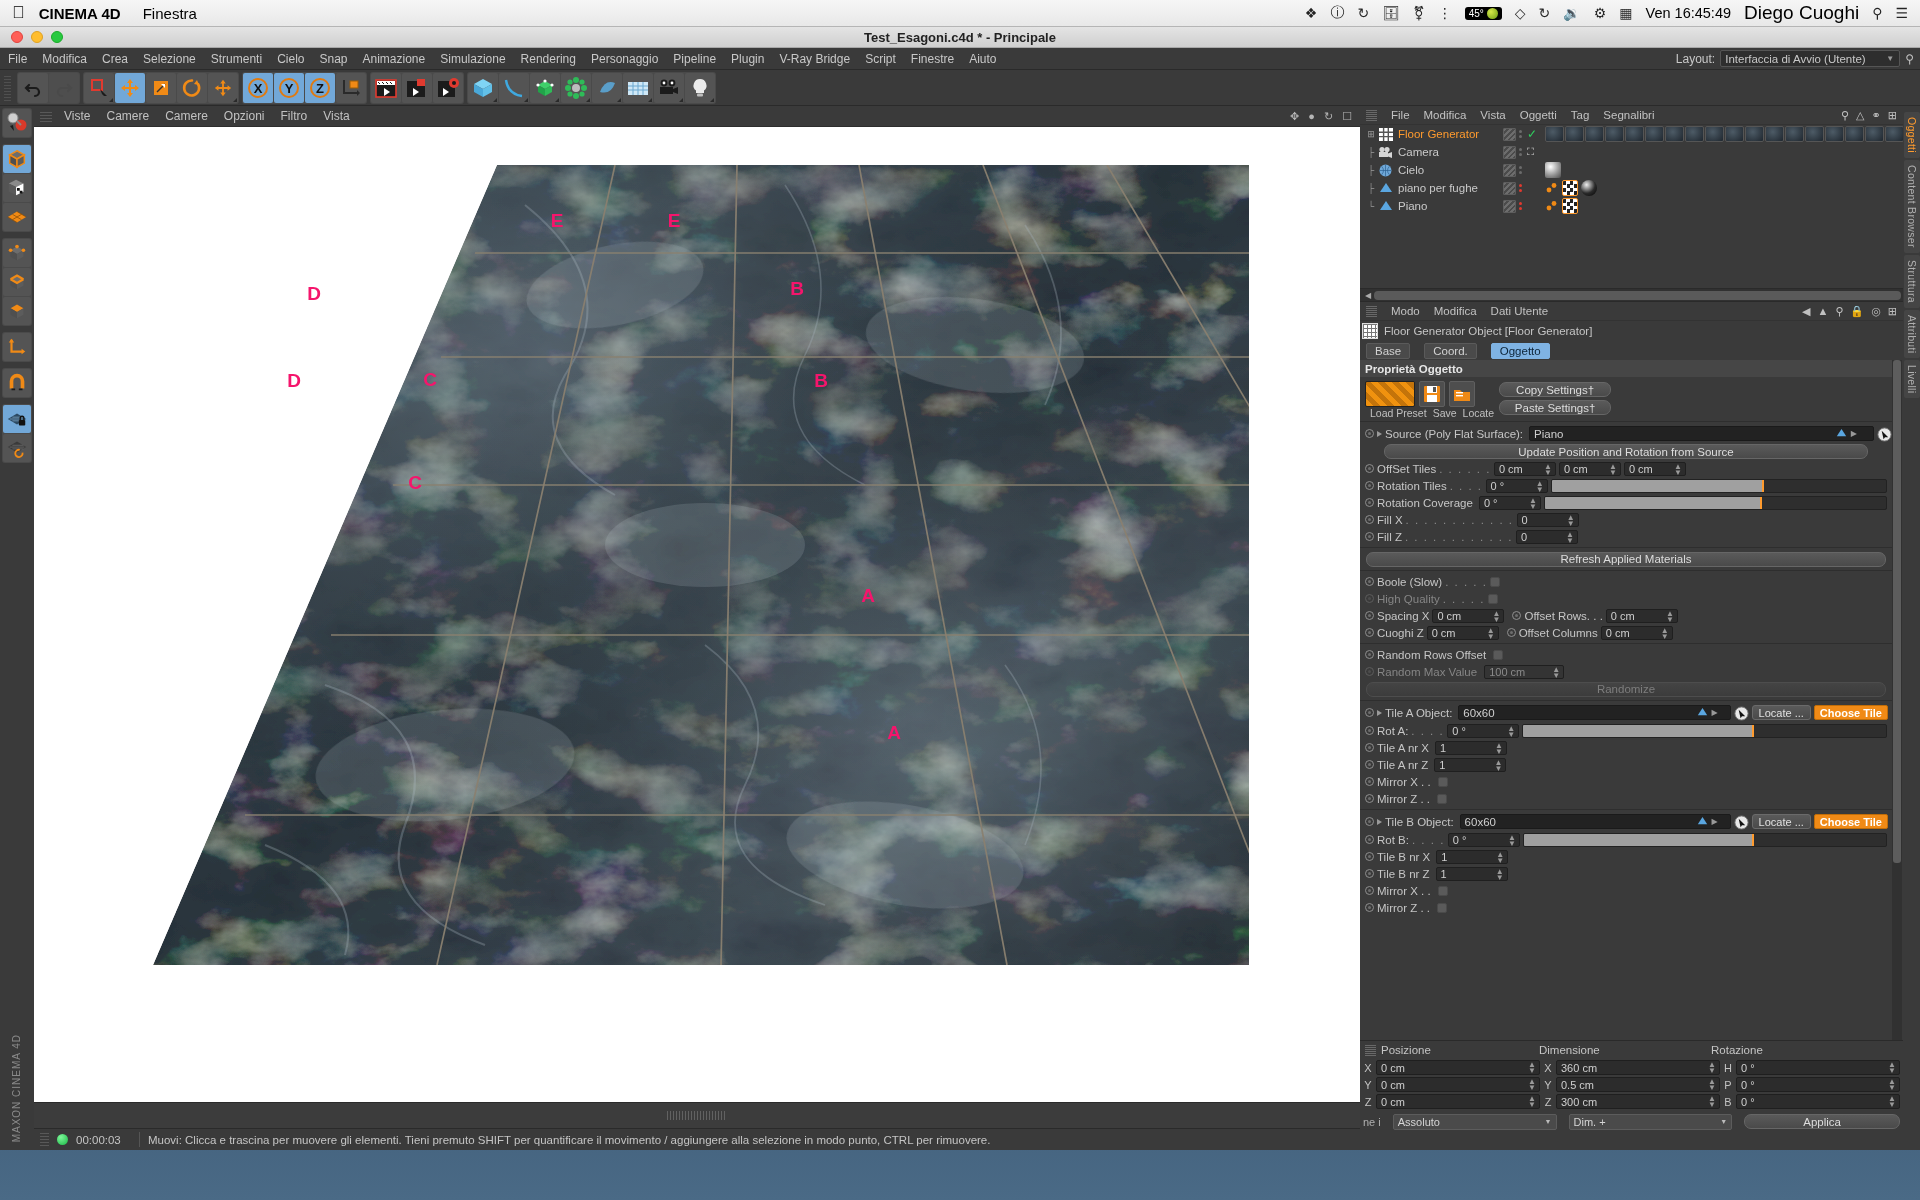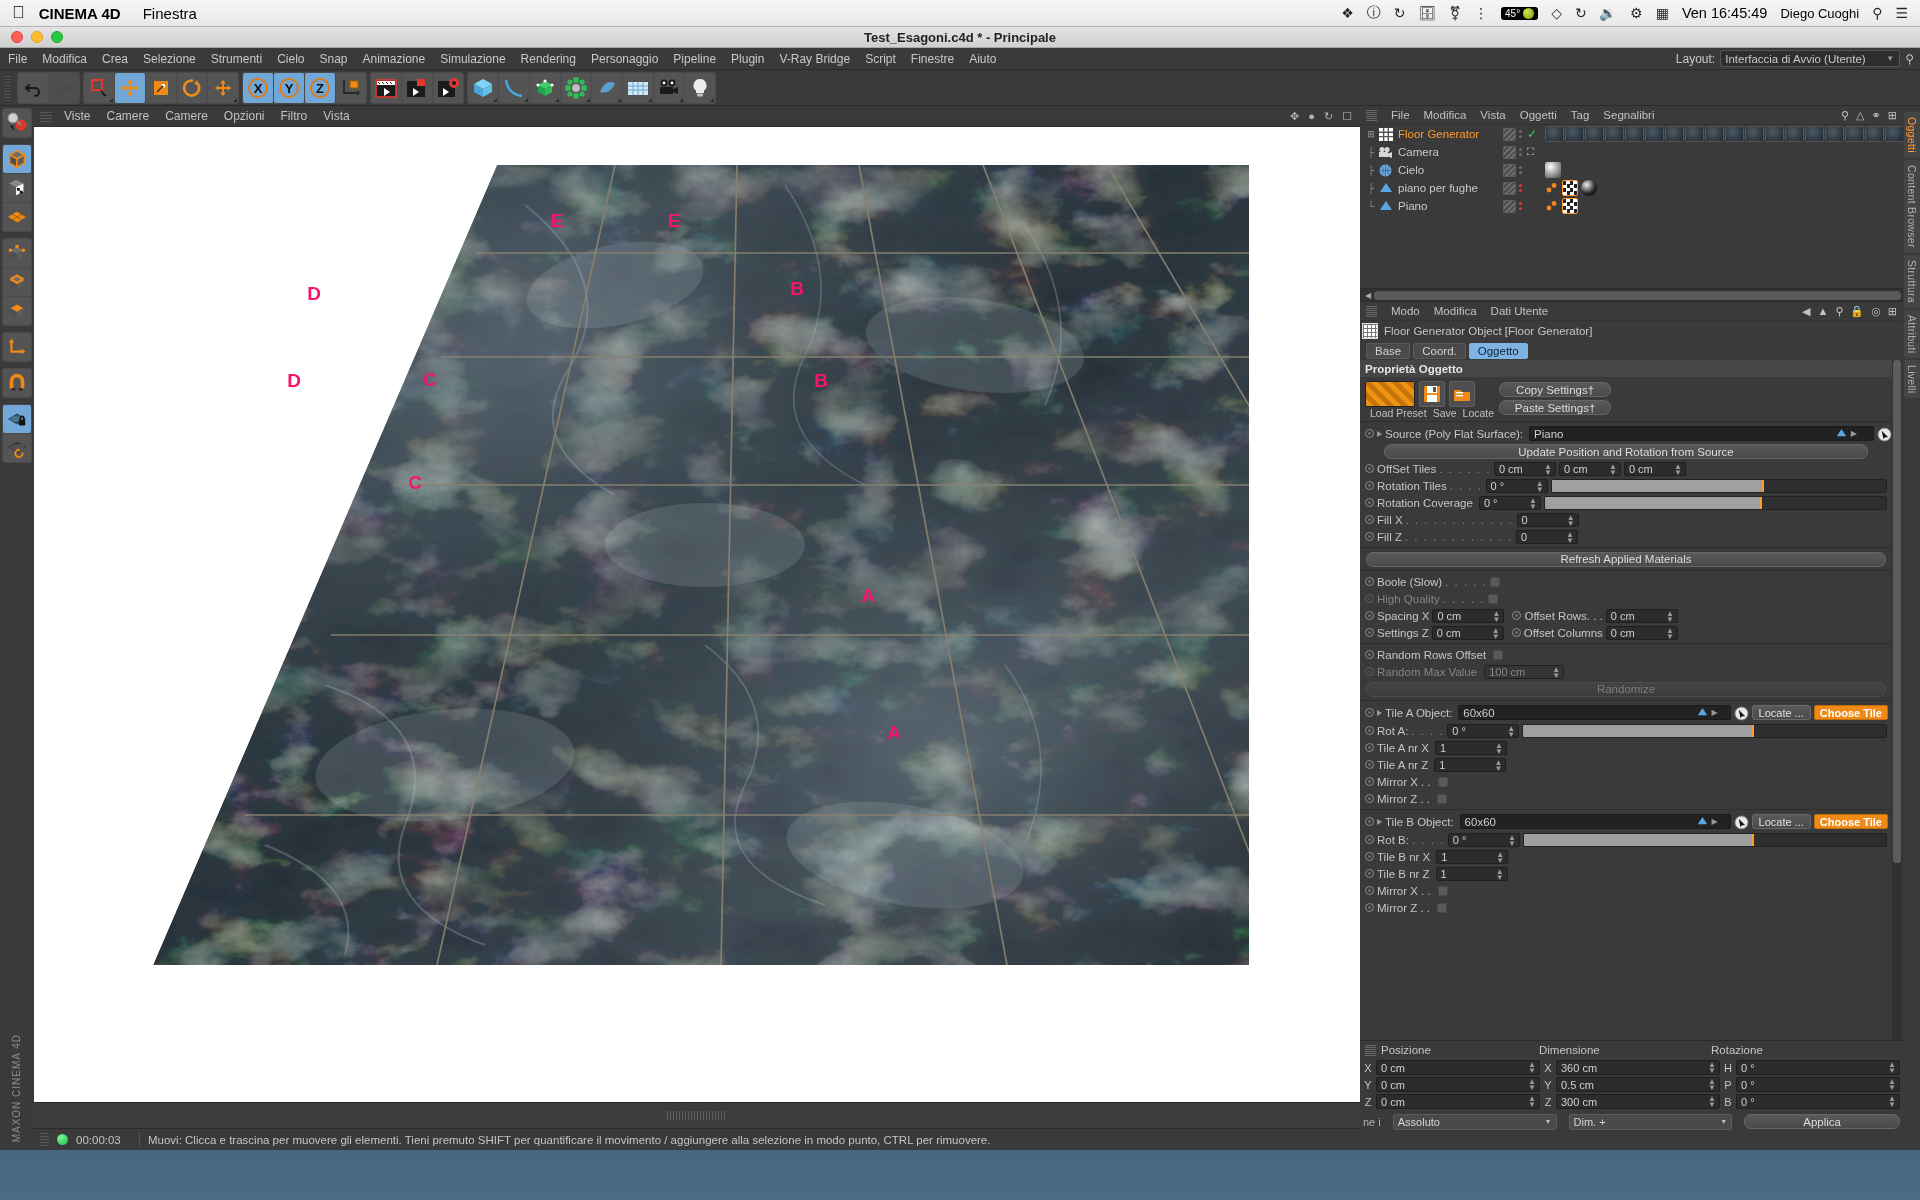--- a/index.html
+++ b/index.html
@@ -14,21 +14,21 @@
   
   #mac-menubar { position:absolute; top:0; left:0; width:1920px; height:27px;
     background:linear-gradient(180deg,#f6f6f6,#e8e8e8); border-bottom:1px solid #b5b5b5;
     display:flex; align-items:center; font-size:15px; color:#000; z-index:40; }
   #mac-menubar .apple { margin:0 14px 0 12px; font-size:17px; line-height:0; }
   #mac-menubar .app-name { font-weight:bold; font-size:15px; margin-right:22px; }
   #mac-menubar .mi { margin-right:22px; font-size:15px; }
   #mac-menubar .right { margin-left:auto; display:flex; align-items:center; gap:13px; padding-right:12px; }
   #mac-menubar .right .sysicon { font-size:14px; opacity:.85; }
   #mac-menubar .clock { font-size:14.5px; }
-  #mac-menubar .user { font-size:13px; }
+  #mac-menubar .user { font-size:19px; }
   .batt { background:#000; color:#fff; border-radius:3px; padding:1px 4px; font-size:10px;
     display:inline-flex; align-items:center; gap:3px; }
   .batt .dot { width:11px;height:11px;border-radius:50%;
     background:radial-gradient(circle at 35% 35%,#d6e84a,#6a9a10); display:inline-block; }
 
   
   #c4d { position:absolute; top:27px; left:0; width:1920px; height:1123px; background:#343434;
     display:flex; flex-direction:column; z-index:30; }
 
   
@@ -160,21 +160,21 @@
   #obj-hscroll .bar { flex:1; height:9px; background:#5a5a5a; border-radius:4px; }
   #obj-hscroll .arw { width:12px; text-align:center; color:#aaa; font-size:8px; }
 
   
   #attrs { flex:1; display:flex; flex-direction:column; min-height:0; background:#3a3a3a; }
   #attr-title { height:20px; display:flex; align-items:center; gap:6px; padding-left:2px; }
   #attr-title .gicon { width:16px;height:16px; background:#fff; border:1px solid #ddd;
     background-image:linear-gradient(#777 1px,transparent 1px),linear-gradient(90deg,#777 1px,transparent 1px);
     background-size:4px 4px; }
   #attr-title .txt { font-size:11.5px; color:#c5c5c5; }
-  #attr-tabs { height:19px; display:flex; gap:3px; padding-left:6px; align-items:center; }
+  #attr-tabs { height:19px; display:flex; gap:14px; padding-left:6px; align-items:center; }
   .atab { font-size:11.5px; color:#d2d2d2; background:#4a4a4a; border:1px solid #5a5a5a;
     border-radius:2px; padding:1px 8px; }
   .atab.act { background:#7fb3e3; color:#0d2438; border-color:#7fb3e3; }
   #attr-scroll { flex:1; overflow:hidden; position:relative; padding-right:11px; }
   #attr-vscroll { position:absolute; right:1px; top:0; bottom:0; width:10px; background:#313131;}
   #attr-vscroll .thumb { position:absolute; top:0; left:1px; width:8px; height:74%;
     background:#5d5d5d; border-radius:3px;}
   .sect-h { height:17px; background:#464646; display:flex; align-items:center;
     padding-left:5px; font-size:11.5px; color:#e6e6e6; font-weight:bold; }
   .prow { display:flex; align-items:center; height:17px; padding-left:5px; gap:3px; }
@@ -1069,21 +1069,21 @@
               <span class="radio" style="margin-left:5px;"></span>
               <span class="plbl">Offset Rows. . .</span>
               <div class="num" style="width:72px;">
                 <span>0 cm</span>
                 <span class="spin">▲<br>▼</span>
               </div>
             </div>
 
             <div class="prow">
               <span class="radio"></span>
-              <span class="plbl">Settings Z</span>
+              <span class="plbl">Cuoghi Z</span>
               <div class="num" style="width:72px;">
                 <span>0 cm</span>
                 <span class="spin">▲<br>▼</span>
               </div>
               <span class="radio" style="margin-left:5px;"></span>
               <span class="plbl">Offset Columns</span>
               <div class="num" style="width:72px;">
                 <span>0 cm</span>
                 <span class="spin">▲<br>▼</span>
               </div>

